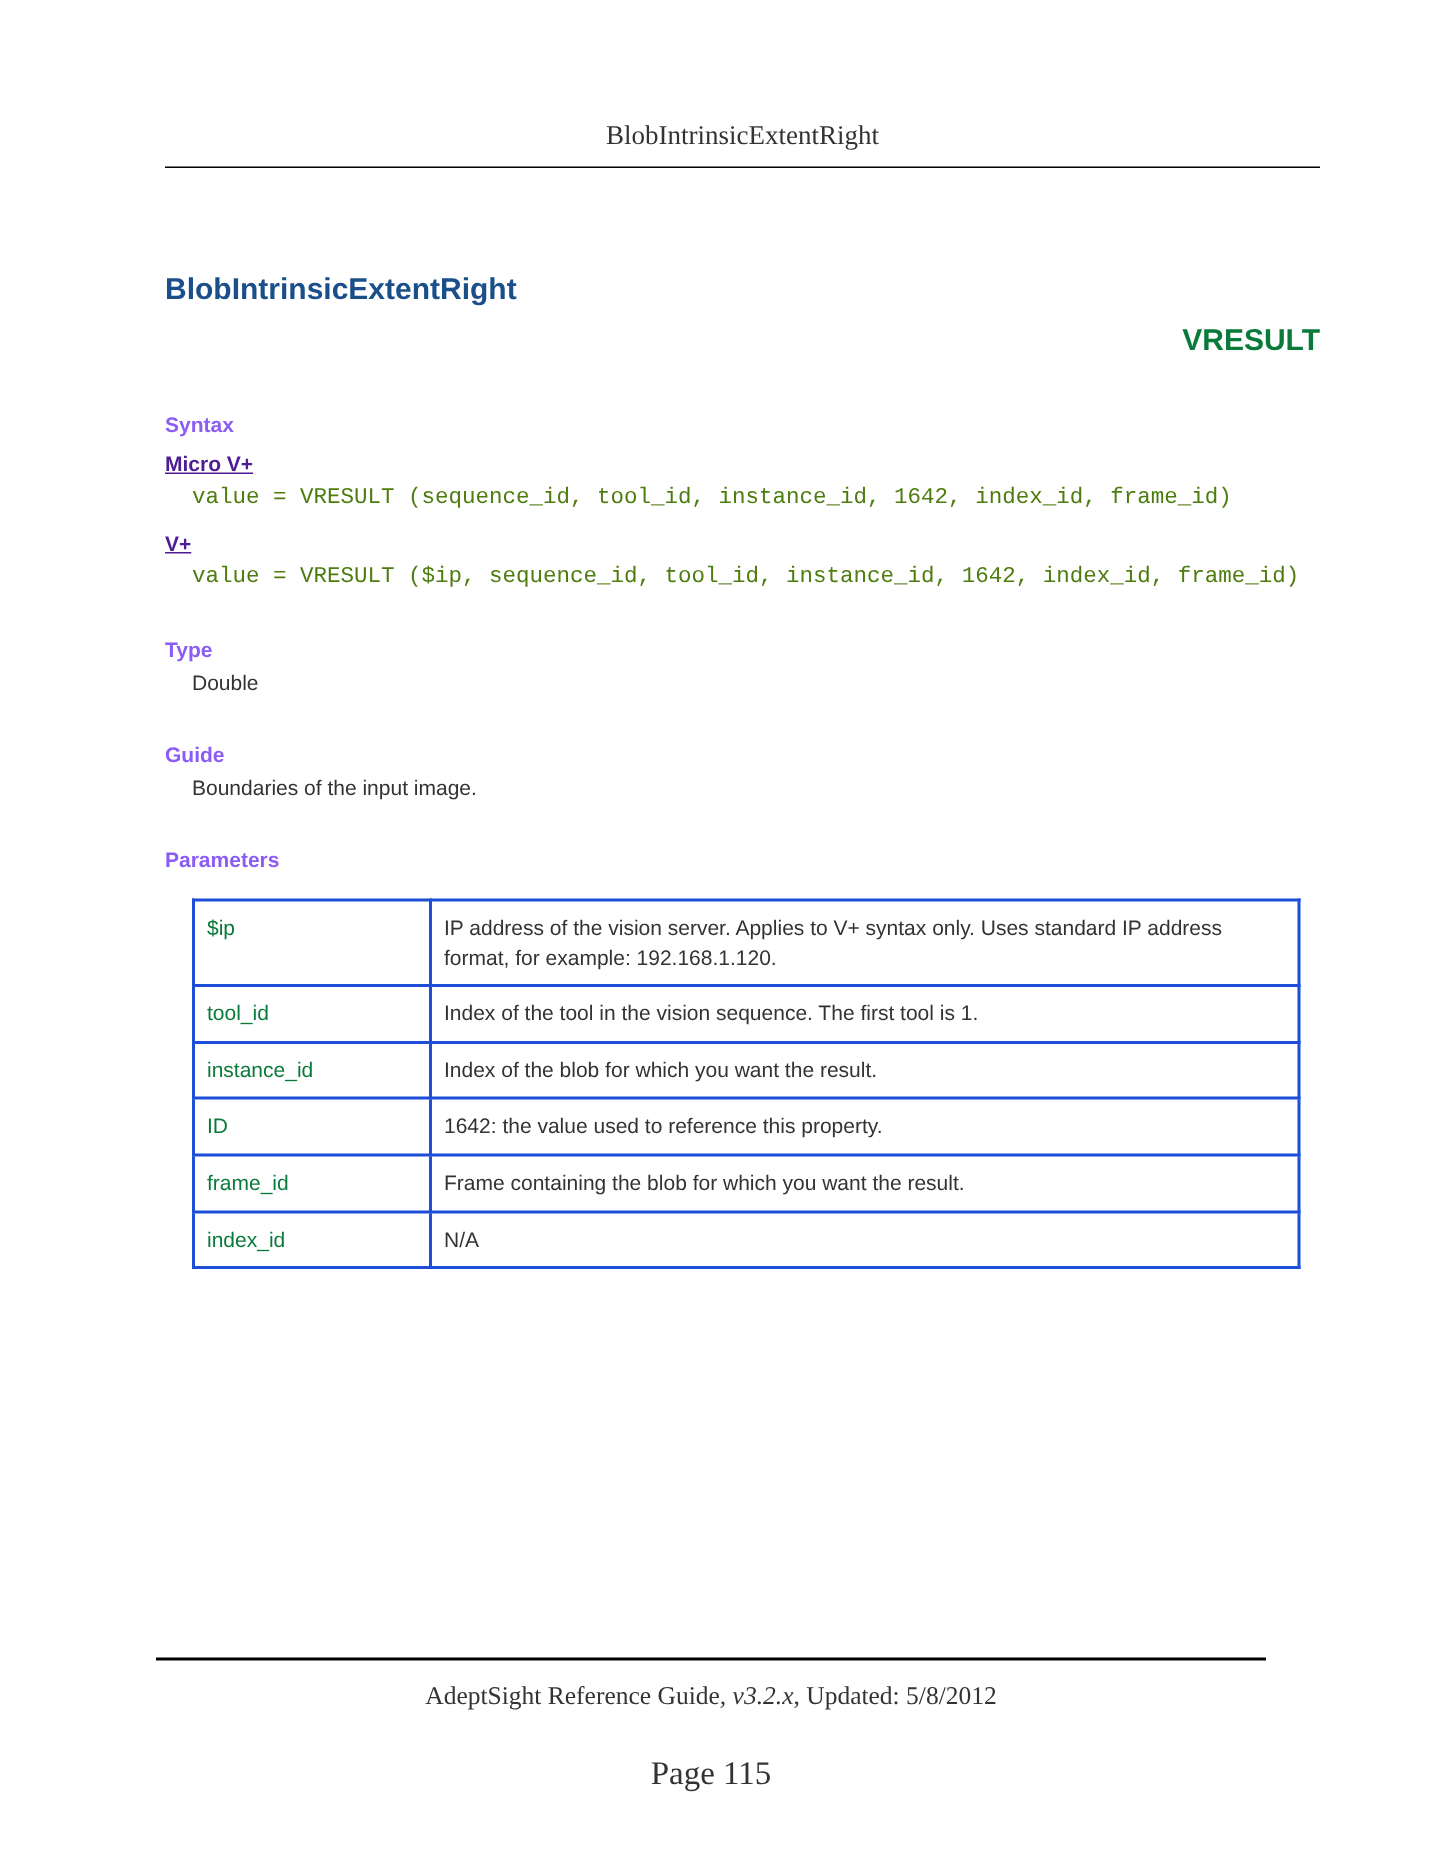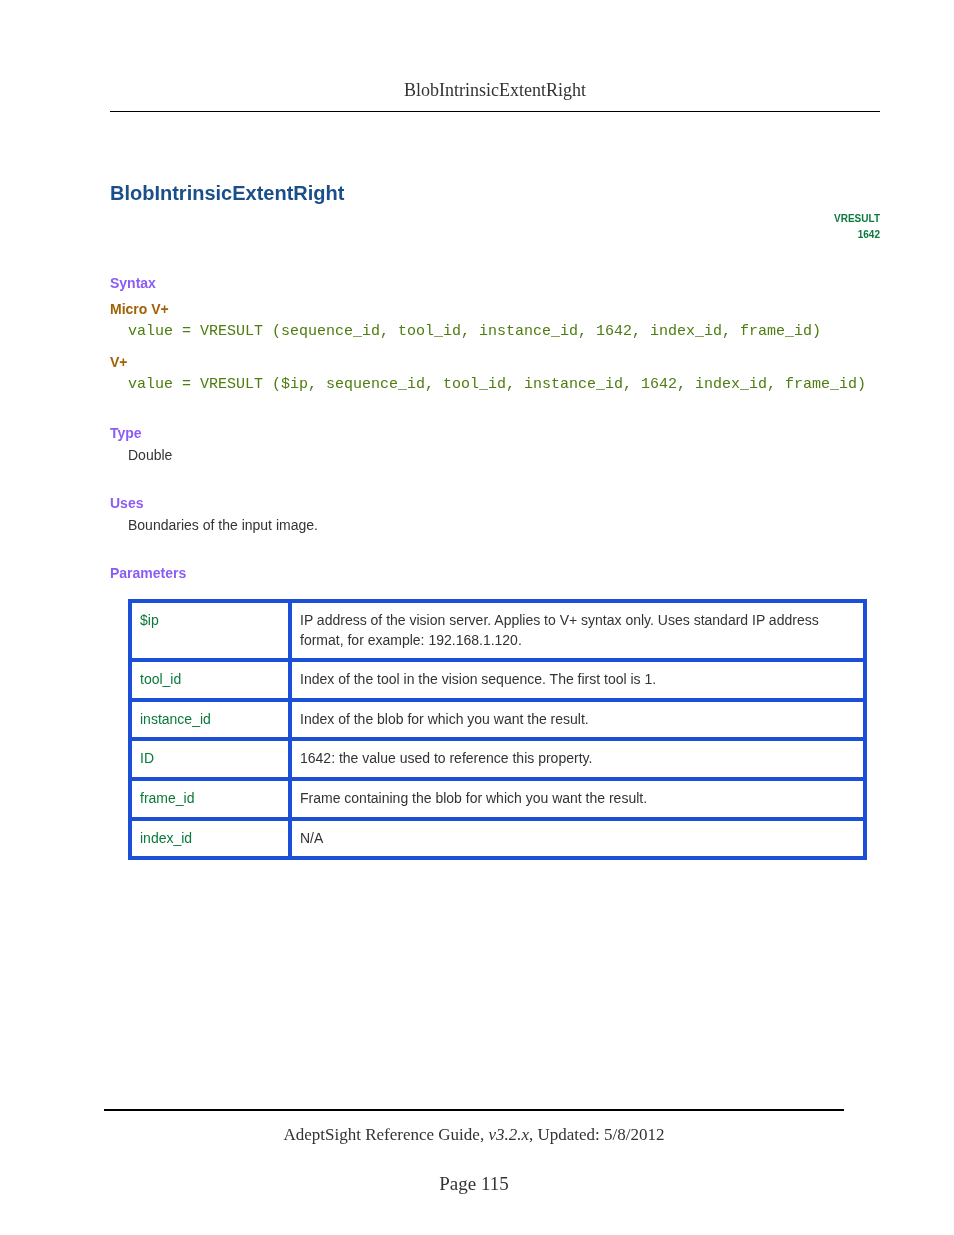--- a/index.html
+++ b/index.html
@@ -32,59 +32,60 @@
   .main-title {
     color: #1a4f8a;
     font-size: 20px;
     font-weight: bold;
     margin-top: 70px;
   }
   .badge-block {
     text-align: right;
     color: #0a7a3a;
     font-weight: bold;
-    font-size: 10px;
+    font-size: 20px;
     line-height: 1.6;
     margin-top: 6px;
   }
   .description {
     margin-top: 12px;
     line-height: 1.5;
   }
   .section-heading {
     color: #8b5cf6;
     font-weight: bold;
     font-size: 14px;
     margin-top: 32px;
   }
   .sub-heading {
-    color: #a16207;
+    color: #4c1d95;
     font-weight: bold;
     font-size: 14px;
     margin-top: 10px;
+    text-decoration: underline;
   }
   .code-line {
     font-family: "Courier New", monospace;
     color: #4d7c0f;
     font-size: 15px;
     margin-left: 18px;
     margin-top: 6px;
     white-space: nowrap;
   }
   .indented-text {
     margin-left: 18px;
     margin-top: 6px;
   }
   table.params {
     border-collapse: collapse;
     width: 96%;
     margin: 18px 0 0 18px;
   }
   table.params td {
-    border: 4px solid #1d4ed8;
+    border: 2px solid #1d4ed8;
     padding: 8px 8px;
     vertical-align: top;
     font-size: 14px;
     line-height: 1.4;
   }
   table.params td.param-name {
     color: #0a7a3a;
     font-family: Verdana, sans-serif;
     width: 140px;
   }
@@ -103,52 +104,51 @@
     text-align: center;
     font-family: "Times New Roman", serif;
     font-size: 17px;
   }
   .footer-text .italic {
     font-style: italic;
   }
   .page-number {
     text-align: center;
     font-family: "Times New Roman", serif;
-    font-size: 19px;
+    font-size: 22px;
     margin-top: 28px;
   }
 </style>
 </head>
 <body>
 
 <div class="page">
 
   <div class="header-title">BlobIntrinsicExtentRight</div>
   <hr class="header-rule">
 
   <div class="main-title">BlobIntrinsicExtentRight</div>
 
   <div class="badge-block">
     <div>VRESULT</div>
-    <div>1642</div>
   </div>
 
 
   <div class="section-heading">Syntax</div>
 
   <div class="sub-heading">Micro V+</div>
   <div class="code-line">value = VRESULT (sequence_id, tool_id, instance_id, 1642, index_id, frame_id)</div>
 
   <div class="sub-heading" style="margin-top:14px">V+</div>
   <div class="code-line">value = VRESULT ($ip, sequence_id, tool_id, instance_id, 1642, index_id, frame_id)</div>
 
   <div class="section-heading">Type</div>
   <div class="indented-text">Double</div>
 
-  <div class="section-heading">Uses</div>
+  <div class="section-heading">Guide</div>
   <div class="indented-text">Boundaries of the input image.</div>
 
   <div class="section-heading">Parameters</div>
 
   <table class="params">
     <tbody>
         <tr>
       <td class="param-name">$ip</td>
       <td>IP address of the vision server. Applies to V+ syntax only. Uses standard IP address format, for example: 192.168.1.120.</td>
     </tr>

